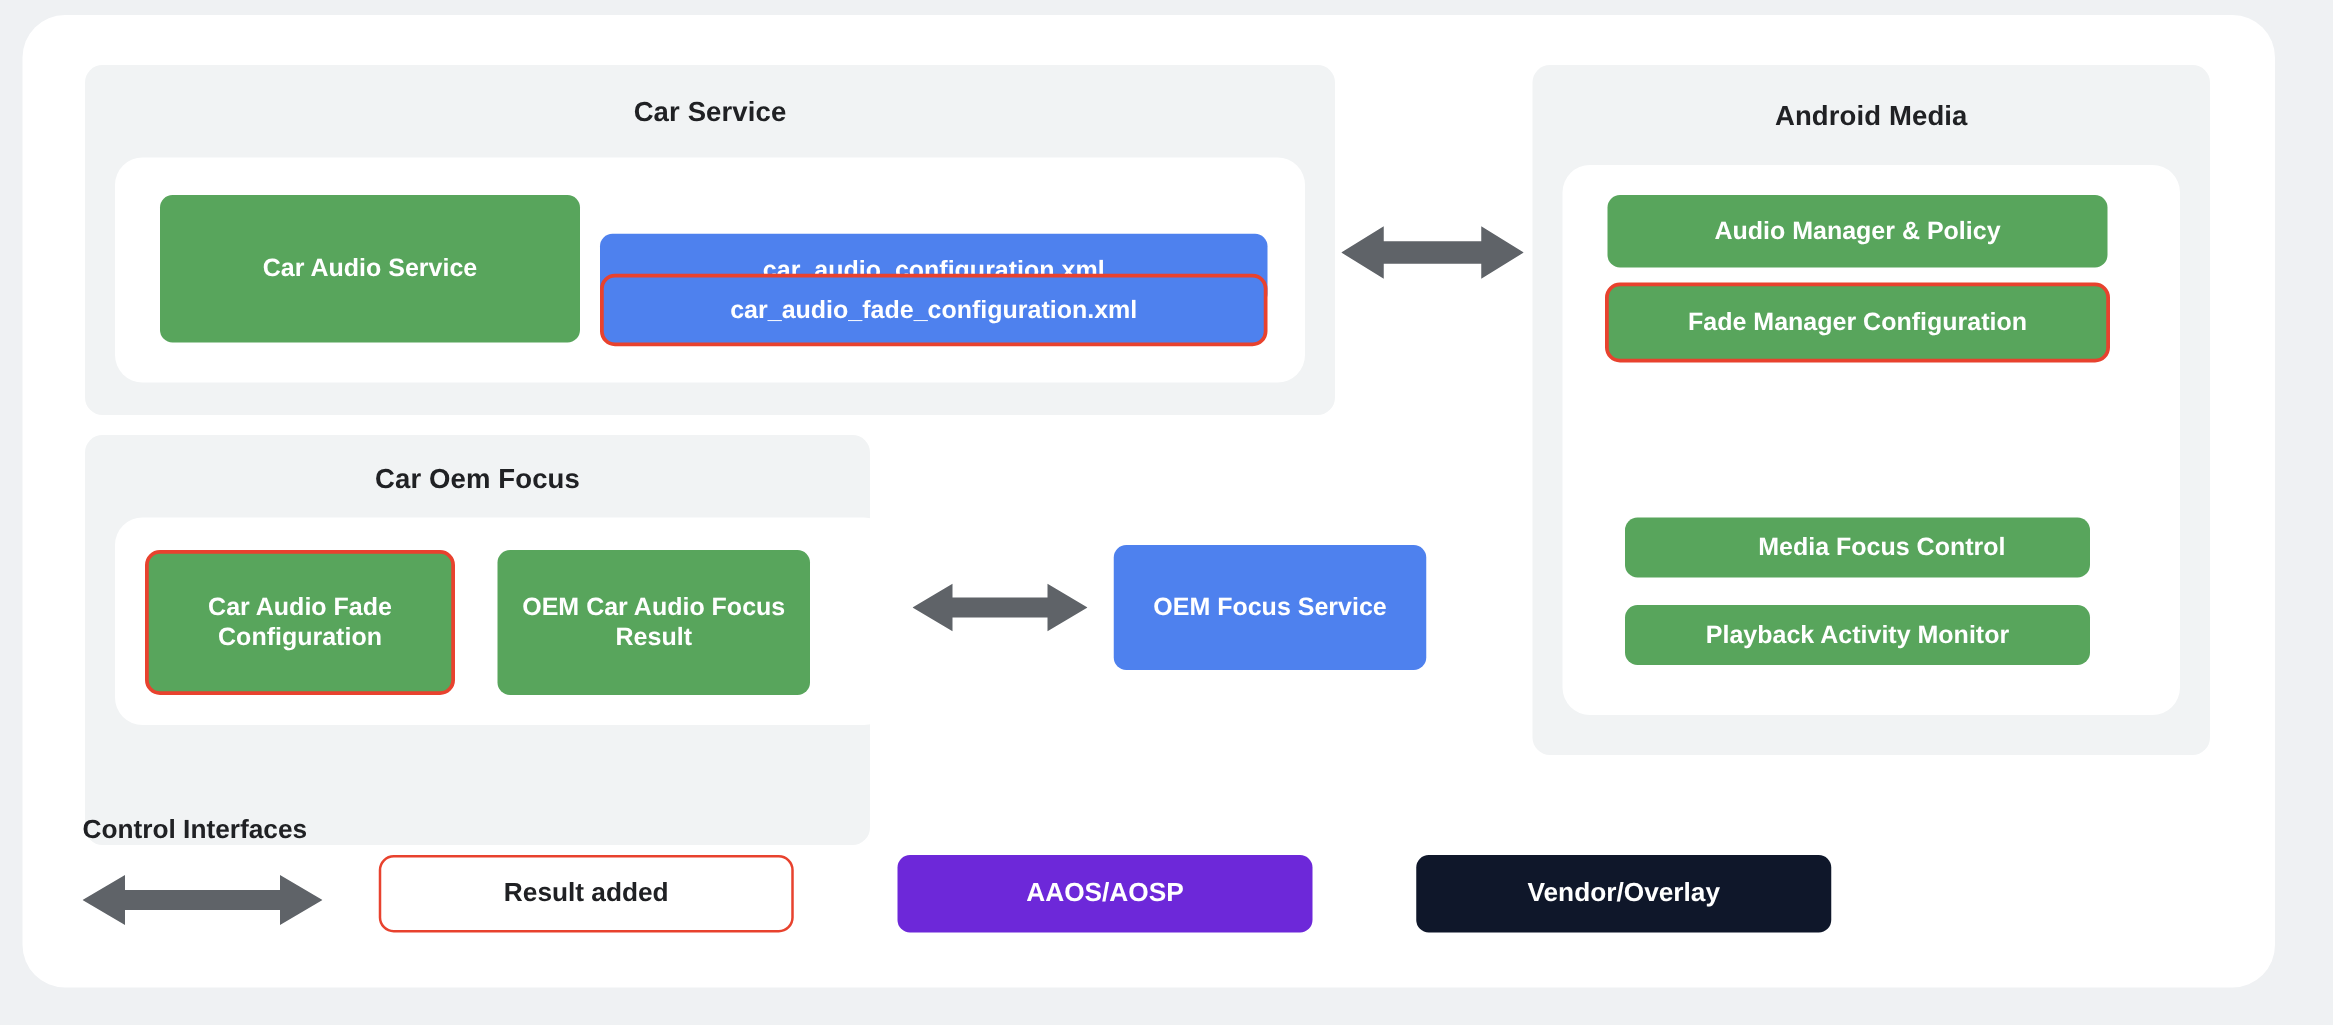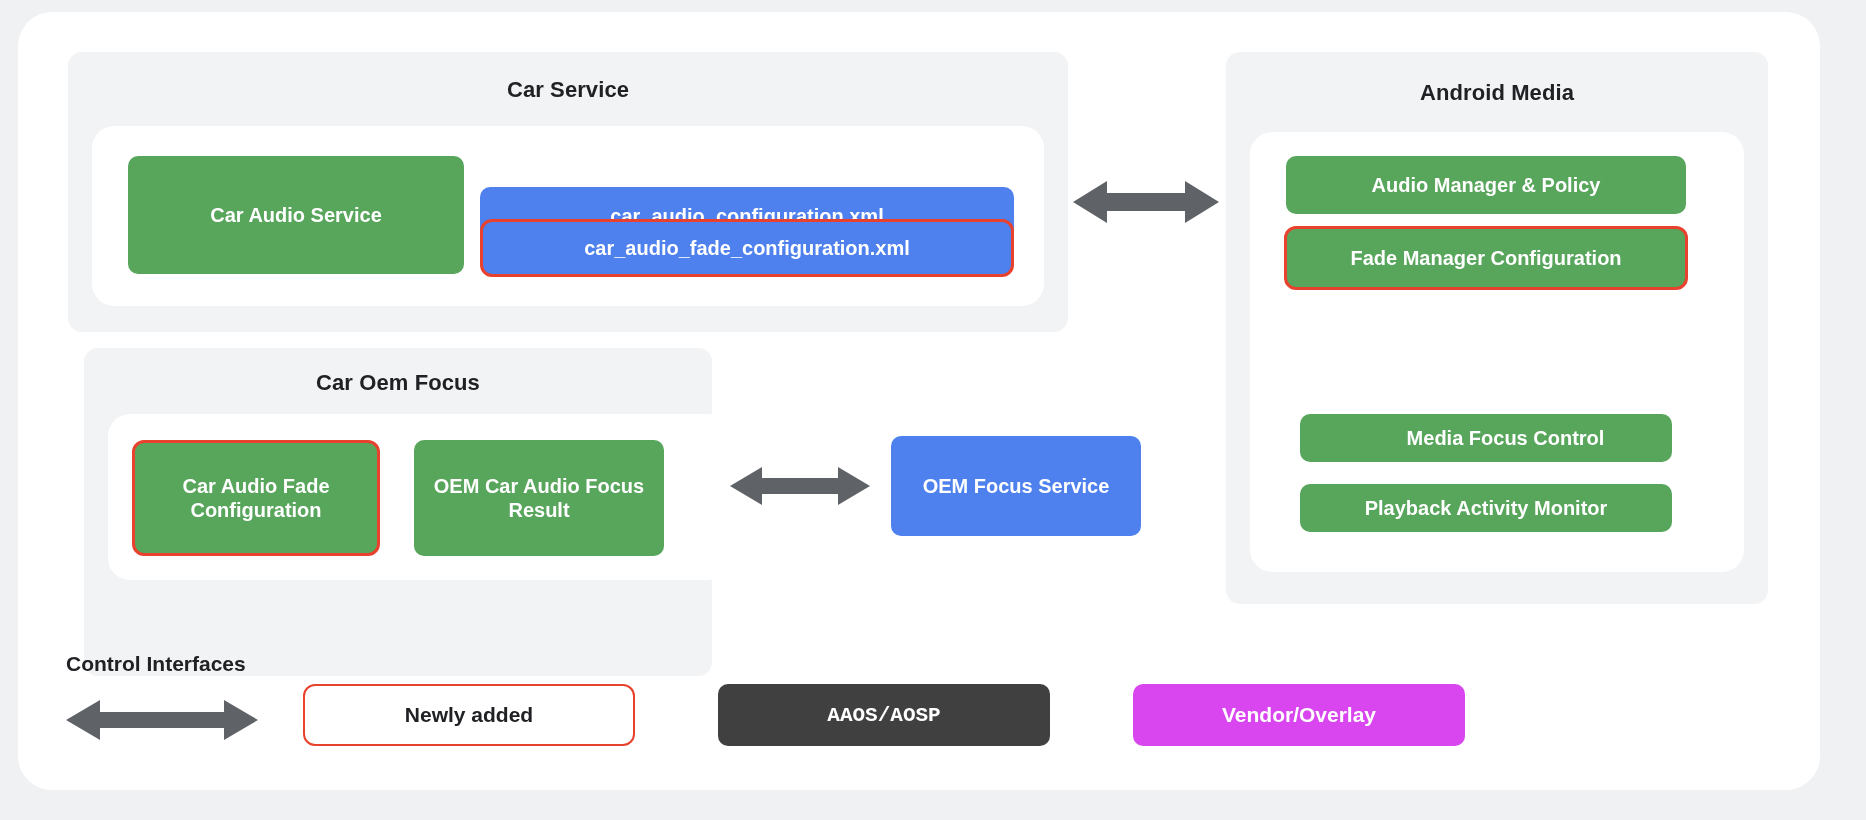--- a/index.html
+++ b/index.html
@@ -90,42 +90,42 @@
     border-radius: 10px;
     font-size: 21px;
     font-weight: bold;
   }
   .chip-outline {
     background: #ffffff;
     color: #202124;
     border: 2px solid #e8422e;
     border-radius: 12px;
   }
-  .chip-green { background: #404040; color: #ffffff; font-family: Liberation Mono, monospace; }
-  .chip-blue  { background: #d946ef; color: #ffffff; }
+  .chip-green { background: #6d28d9; color: #ffffff; }
+  .chip-blue  { background: #0f172a; color: #ffffff; }
 </style>
 </head>
 <body>
 
 <div class="page-card">
 
   <div class="group-panel" style="left:50px; top:40px; width:1000px; height:280px;">
     <div class="group-title" style="top:25px;">Car Service</div>
 
     <div class="inner-panel" style="left:24px; top:74px; width:952px; height:180px;">
 
       <div class="node green" style="left:36px; top:30px; width:336px; height:118px;">Car Audio Service</div>
 
       <div class="node blue" style="left:388px; top:23px; width:534px; height:58px;margin-top:38px;">car_audio_configuration.xml</div>
 
       <div class="node blue outlined" style="left:388px; top:93px; width:534px; height:58px;">car_audio_fade_configuration.xml</div>
     </div>
   </div>
 
-  <div class="group-panel" style="left:50px; top:336px; width:628px; height:328px;margin-left:16px;">
+  <div class="group-panel" style="left:50px; top:336px; width:628px; height:328px;">
     <div class="group-title" style="top:22px;">Car Oem Focus</div>
 
     <div class="inner-panel" style="left:24px; top:66px; width:580px; height:166px;padding-left:41px;">
 
       <div class="node green outlined" style="left:24px; top:26px; width:248px; height:116px;">Car Audio Fade Configuration</div>
 
       <div class="node green" style="left:306px; top:26px; width:250px; height:116px;">OEM Car Audio Focus Result</div>
     </div>
   </div>
 
@@ -160,19 +160,19 @@
   </div>
 
   <div class="legend-label" style="left:48px; top:640px;">Control Interfaces</div>
 
   <div class="arrow" style="left:48px; top:686px; width:192px; height:44px;">
     <svg width="192" height="44" viewBox="0 0 192 44">
       <polygon fill="#5f6368" points="0,22 34,2 34,14 158,14 158,2 192,22 158,42 158,30 34,30 34,42"></polygon>
     </svg>
   </div>
 
-  <div class="legend-chip chip-outline" style="left:285px; top:672px; width:332px; height:62px;">Newly added</div>
+  <div class="legend-chip chip-outline" style="left:285px; top:672px; width:332px; height:62px;">Result added</div>
 
   <div class="legend-chip chip-green" style="left:700px; top:672px; width:332px; height:62px;">AAOS/AOSP</div>
 
   <div class="legend-chip chip-blue" style="left:1115px; top:672px; width:332px; height:62px;">Vendor/Overlay</div>
 
 </div>
 
 </body></html>

